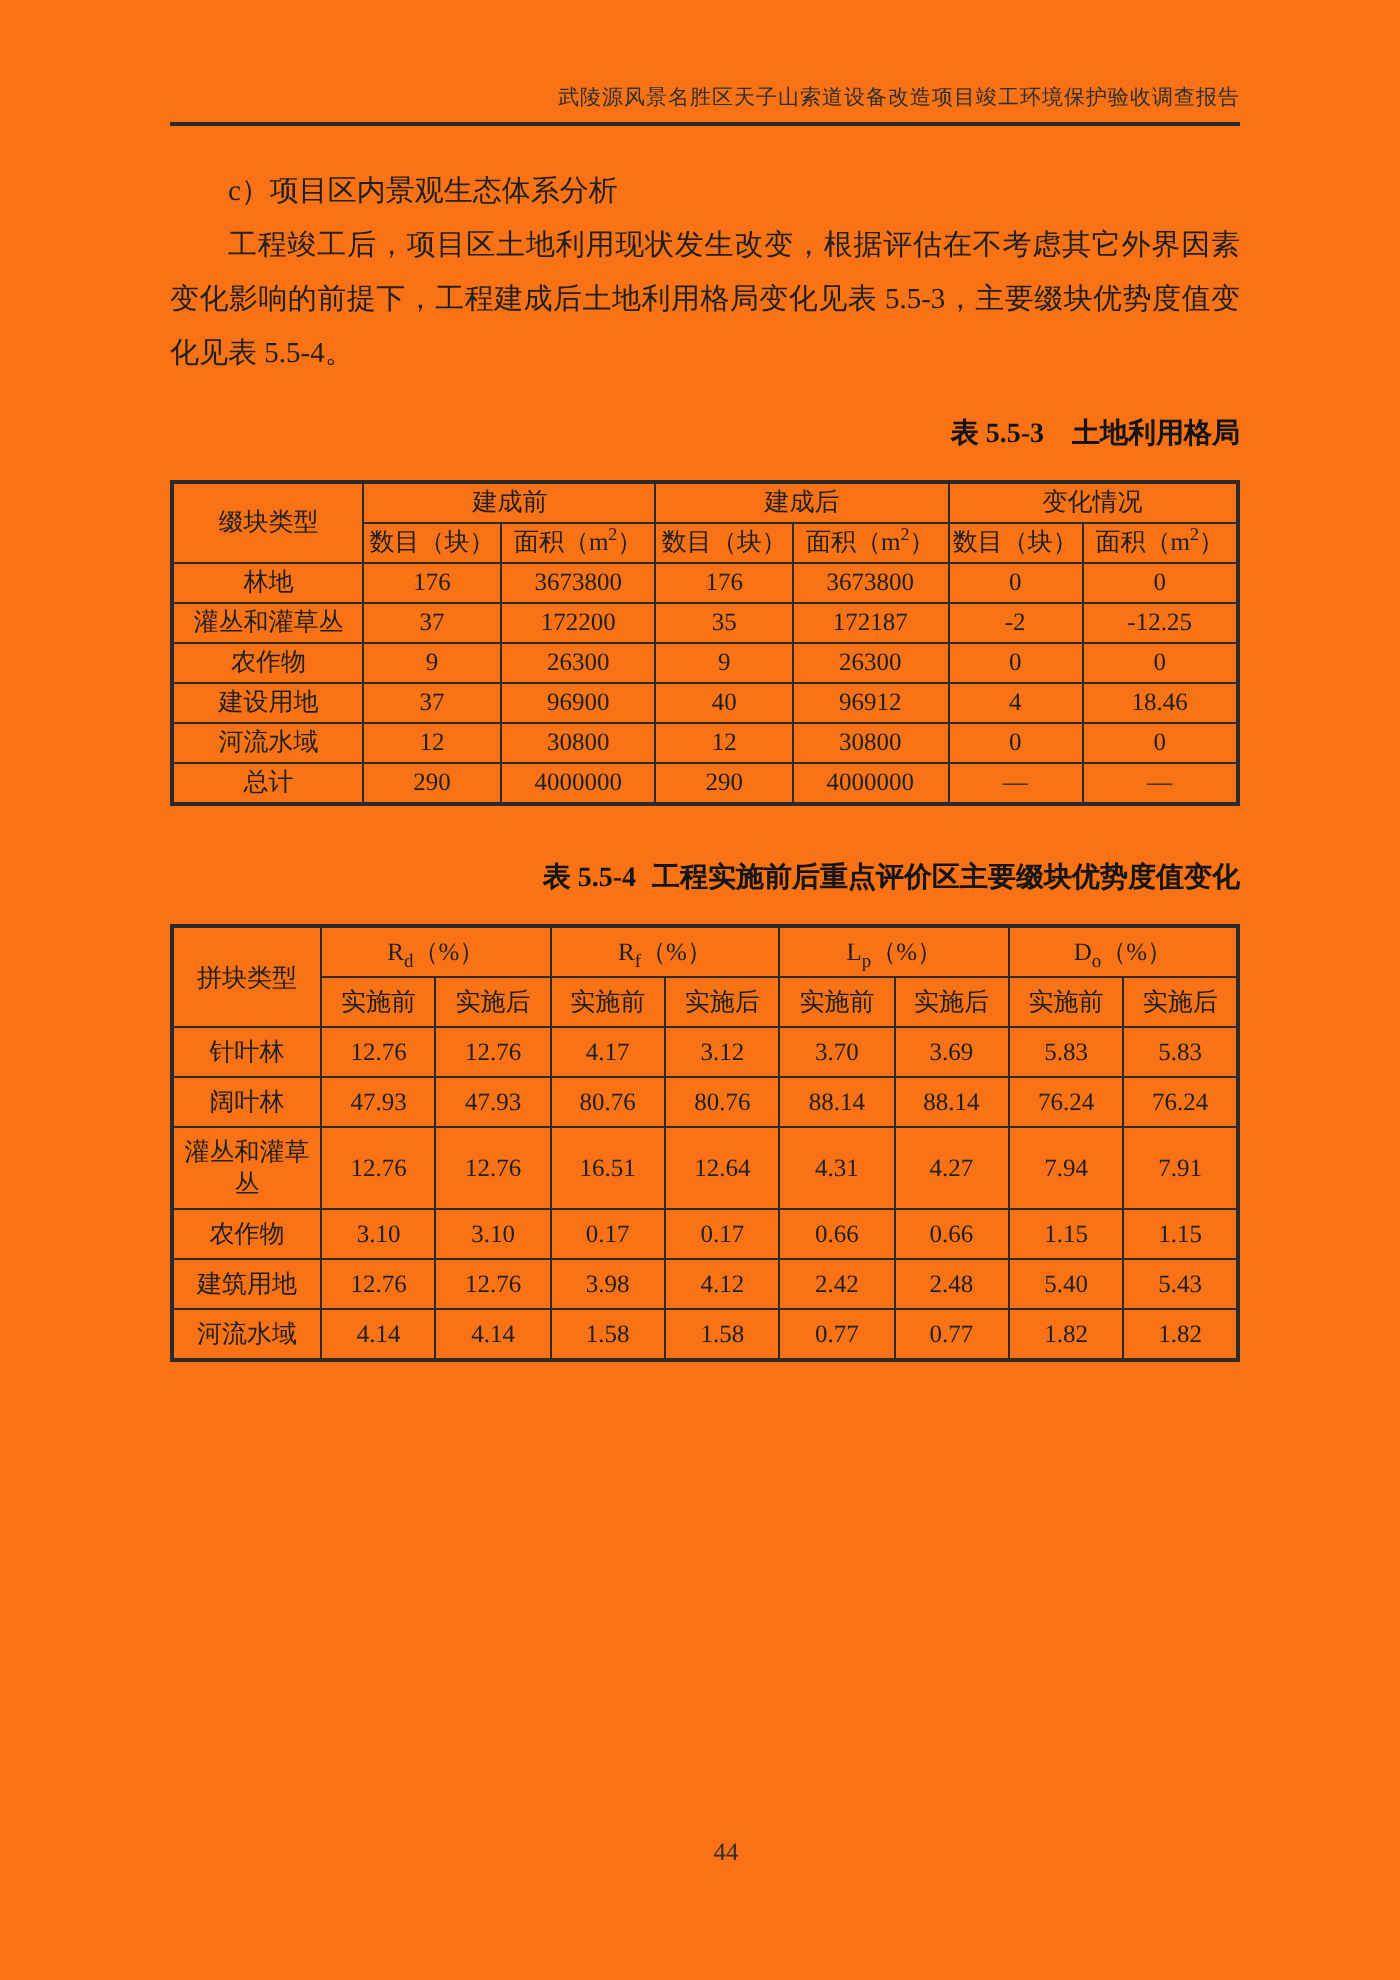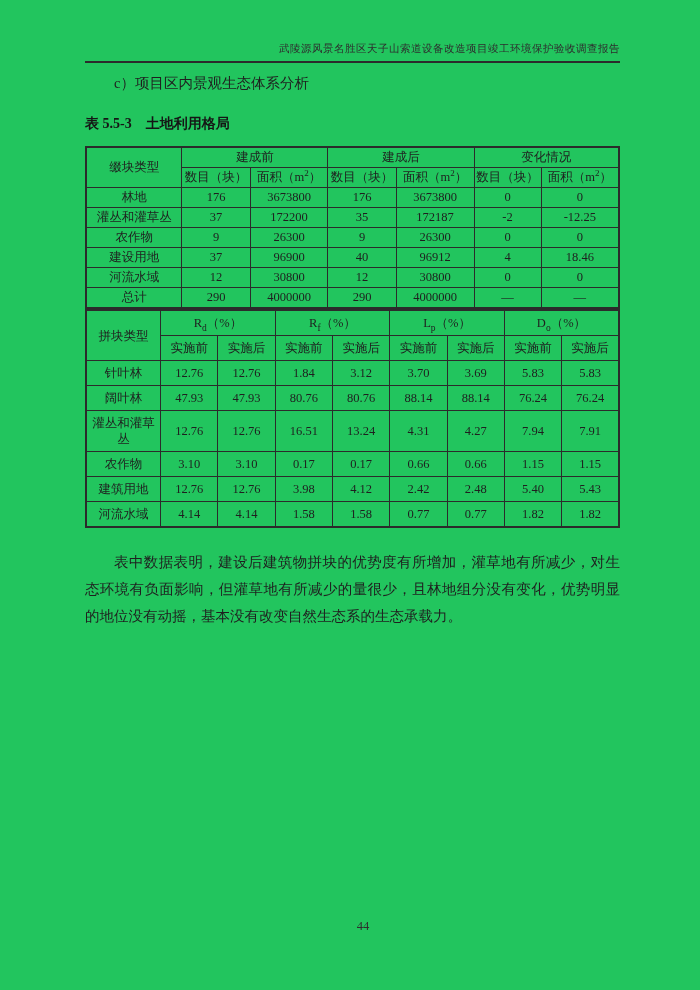--- a/index.html
+++ b/index.html
@@ -1,32 +1,32 @@
 <!DOCTYPE html>
 <html><head>
 <meta charset="utf-8">
 <style>
   html,body{margin:0;padding:0;background:#ffffff;}
   .page{
-    width:700px;height:990px;background:#22c55e;position:relative;
+    width:700px;height:990px;background:#f97316;position:relative;
     box-sizing:border-box;padding:42px 80px 0 85px;
     font-family:"Liberation Serif","DejaVu Serif",serif;
     color:#1f1f1f;
   }
   .doc-header{
     text-align:right;font-size:10.5px;letter-spacing:0.5px;color:#2e2e2e;
     padding-bottom:5px;border-bottom:2px solid #2b2b2b;
   }
   .body-text{font-size:14.5px;line-height:27px;text-align:justify;}
   .para{margin:0;}
   .para.first{margin-top:12px;}
   .indent{text-indent:2em;}
-  .heading-c{margin-top:7px;}
+  .heading-c{margin-top:20px;}
   .tbl-title{
-    text-align:left;font-weight:bold;font-size:14px;color:#151515;
+    text-align:right;font-weight:bold;font-size:14px;color:#151515;
   }
   .tbl-title-1{margin:13px 0 9px 0;}
   .tbl-title-2{margin:23px 0 9px 0;}
   .tbl-title .num{margin-right:14px;}
   .tbl-title-2 .num{margin-right:8px;}
   table{
     width:100%;border-collapse:collapse;table-layout:fixed;
     font-size:12.5px;text-align:center;color:#1f1f1f;
     border:2px solid #2b2b2b;
   }
@@ -49,20 +49,21 @@
 
 <div class="page">
 
   <div class="doc-header">武陵源风景名胜区天子山索道设备改造项目竣工环境保护验收调查报告</div>
 
   <div class="body-text">
 
 
     <p class="para indent heading-c">c）项目区内景观生态体系分析</p>
 
+    <p class="para indent">工程竣工后，项目区土地利用现状发生改变，根据评估在不考虑其它外界因素变化影响的前提下，工程建成后土地利用格局变化见表 5.5-3，主要缀块优势度值变化见表 5.5-4。</p>
 
     <div class="tbl-title tbl-title-1">
       <span class="num">表 5.5-3</span><span>土地利用格局</span>
     </div>
 
     <table class="t1">
       <colgroup>
         <col style="width:18%">
           <col style="width:12.8%">
           <col style="width:14.6%">
@@ -138,20 +139,23 @@
             <td>290</td>
             <td>4000000</td>
             <td>290</td>
             <td>4000000</td>
             <td>—</td>
             <td>—</td>
           </tr>
         </tbody>
     </table>
 
+    <div class="tbl-title tbl-title-2">
+      <span class="num">表 5.5-4</span><span>工程实施前后重点评价区主要缀块优势度值变化</span>
+    </div>
 
     <table class="t2">
       <colgroup>
         <col style="width:14%">
           <col style="width:10.75%">
           <col style="width:10.75%">
         <col style="width:10.75%">
           <col style="width:10.75%">
           <col style="width:10.75%">
         <col style="width:10.75%">
@@ -175,21 +179,21 @@
           <th>实施后</th>
           <th>实施前</th>
           <th>实施后</th>
         </tr>
       </thead>
       <tbody>
           <tr>
             <td>针叶林</td>
             <td>12.76</td>
             <td>12.76</td>
-            <td>1.84</td>
+            <td>4.17</td>
             <td>3.12</td>
             <td>3.70</td>
             <td>3.69</td>
             <td>5.83</td>
             <td>5.83</td>
           </tr>
           <tr>
             <td>阔叶林</td>
             <td>47.93</td>
             <td>47.93</td>
@@ -198,21 +202,21 @@
             <td>88.14</td>
             <td>88.14</td>
             <td>76.24</td>
             <td>76.24</td>
           </tr>
           <tr>
             <td>灌丛和灌草丛</td>
             <td>12.76</td>
             <td>12.76</td>
             <td>16.51</td>
-            <td>13.24</td>
+            <td>12.64</td>
             <td>4.31</td>
             <td>4.27</td>
             <td>7.94</td>
             <td>7.91</td>
           </tr>
           <tr>
             <td>农作物</td>
             <td>3.10</td>
             <td>3.10</td>
             <td>0.17</td>
@@ -240,20 +244,19 @@
             <td>1.58</td>
             <td>1.58</td>
             <td>0.77</td>
             <td>0.77</td>
             <td>1.82</td>
             <td>1.82</td>
           </tr>
         </tbody>
     </table>
 
-    <p class="para indent after-tables">表中数据表明，建设后建筑物拼块的优势度有所增加，灌草地有所减少，对生态环境有负面影响，但灌草地有所减少的量很少，且林地组分没有变化，优势明显的地位没有动摇，基本没有改变自然生态系的生态承载力。</p>
 
 
   </div>
 
   <div class="page-number">44</div>
 
 </div>
 
 </body></html>

